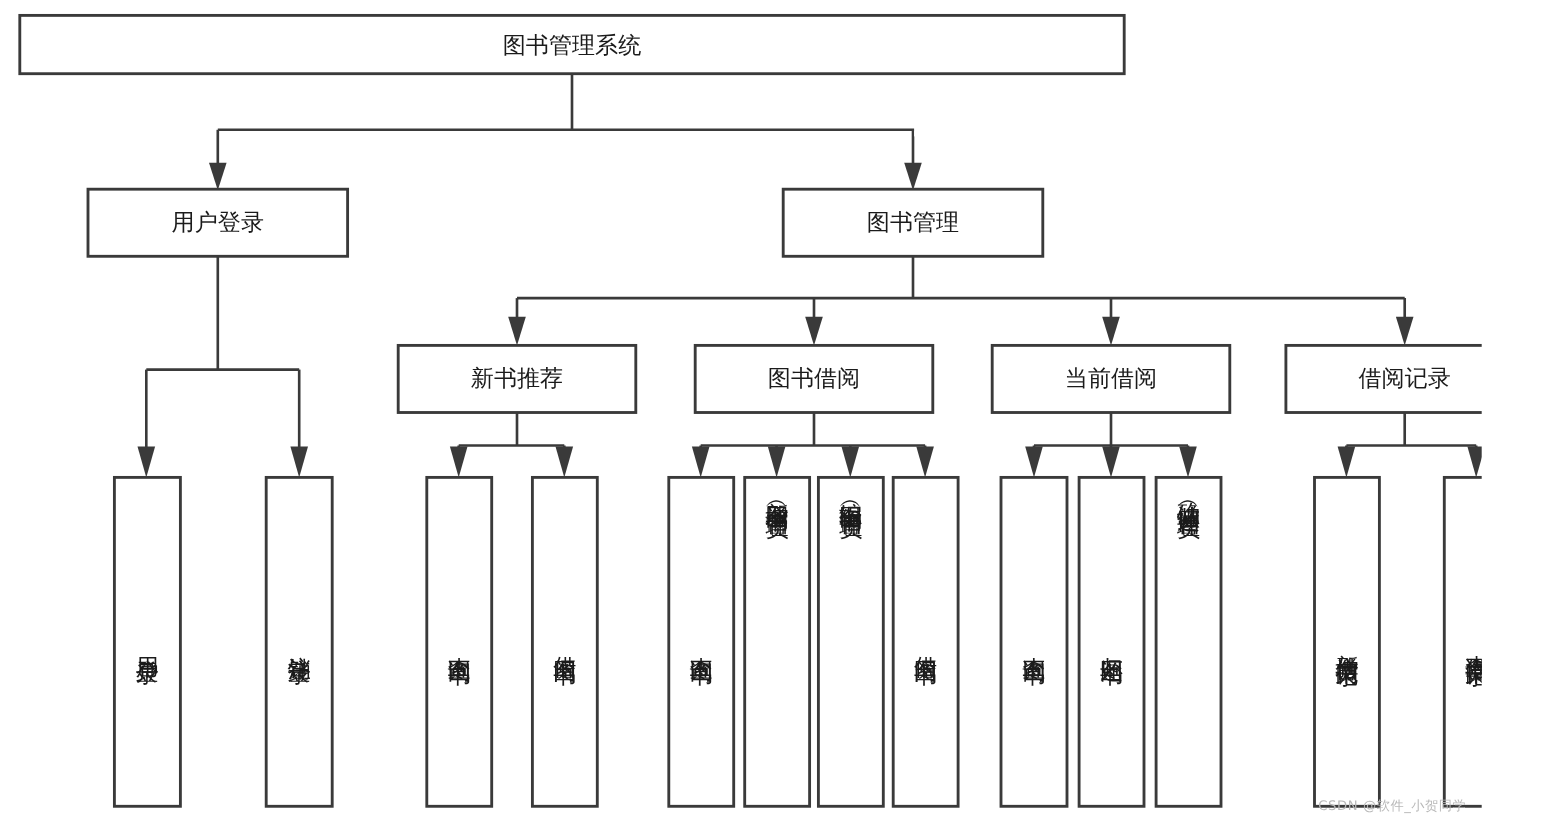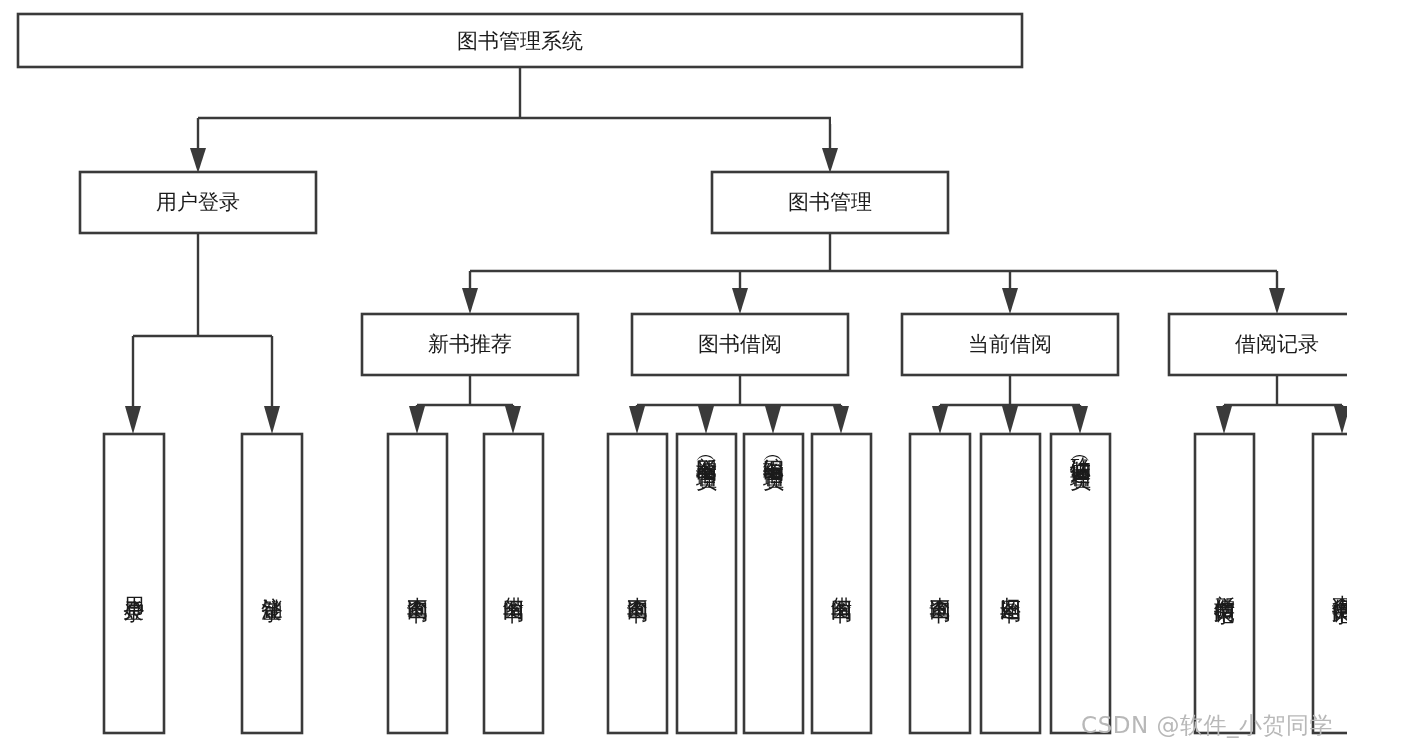--- a/index.html
+++ b/index.html
@@ -62,21 +62,21 @@
     line-height: 1.05;
     color: #1b1b1b;
     letter-spacing: 2px;
     white-space: nowrap;
   }
   .watermark {
     position: absolute;
     right: 14px;
     bottom: 6px;
     font-family: "DejaVu Sans", "Liberation Sans", sans-serif;
-    font-size: 23px;
+    font-size: 12px;
     color: #b8b8b8;
     letter-spacing: 0.5px;
     user-select: none;
     text-align: right;
   }
 </style>
 </head>
 <body>
 
 <div id="diagram-root">

